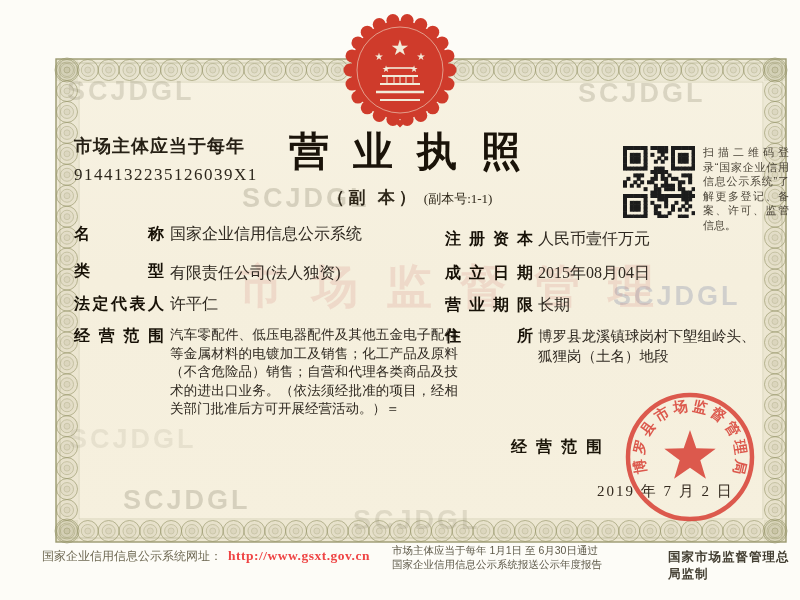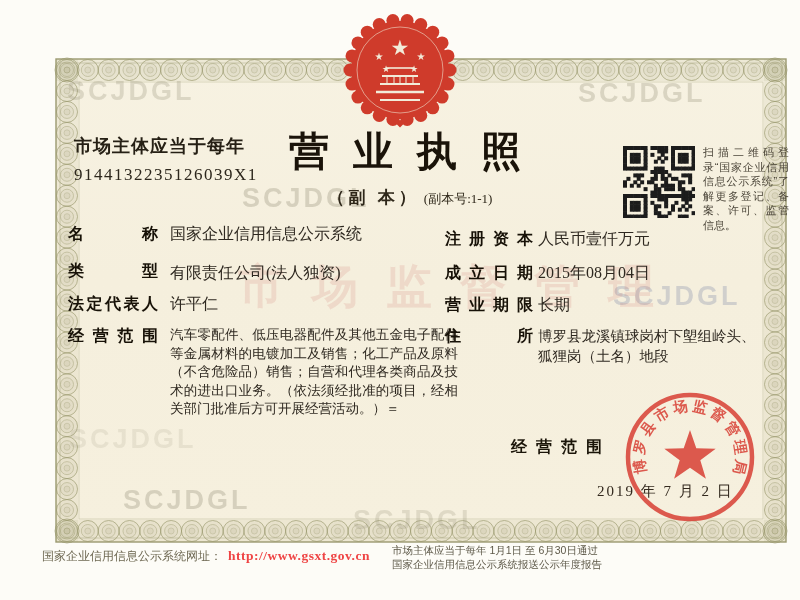--- a/index.html
+++ b/index.html
@@ -37,21 +37,21 @@
   }
   
   .flabel{
     position:absolute;font-size:16px;font-weight:bold;color:#171107;
     text-align:justify;text-align-last:justify;
   }
   .fvalue{
     position:absolute;font-family:"Liberation Serif","DejaVu Serif",serif;
     font-size:16px;color:#2e2820;
   }
-  .lab-l{left:68px;width:90px;}
+  .lab-l{left:74px;width:90px;}
   .val-l{left:170px;}
   .lab-r{left:445px;width:88px;}
   .val-r{left:538px;}
   .scope{width:288px;font-size:13.5px;line-height:18.5px;text-align:justify;}
   .addr{width:224px;font-size:14.5px;line-height:20px;}
   
   .reg-label{position:absolute;left:511px;top:437px;font-size:16px;font-weight:bold;letter-spacing:9px;color:#1b1509;}
   .reg-date{position:absolute;left:597px;top:482px;font-family:"Liberation Serif","DejaVu Serif",serif;font-size:15px;letter-spacing:2px;color:#33291e;z-index:3;}
   .seal{position:absolute;left:615px;top:380px;z-index:4;opacity:.88;}
   
@@ -753,14 +753,15 @@
     </text>
   </svg>
 
   <div class="foot-left">
     <span>国家企业信用信息公示系统网址：</span><b>http://www.gsxt.gov.cn</b>
   </div>
   <div class="foot-mid">
     <div>市场主体应当于每年 1月1日 至 6月30日通过</div>
     <div>国家企业信用信息公示系统报送公示年度报告</div>
   </div>
+  <div class="foot-right">国家市场监督管理总局监制</div>
 
 </div>
 
 </body></html>

